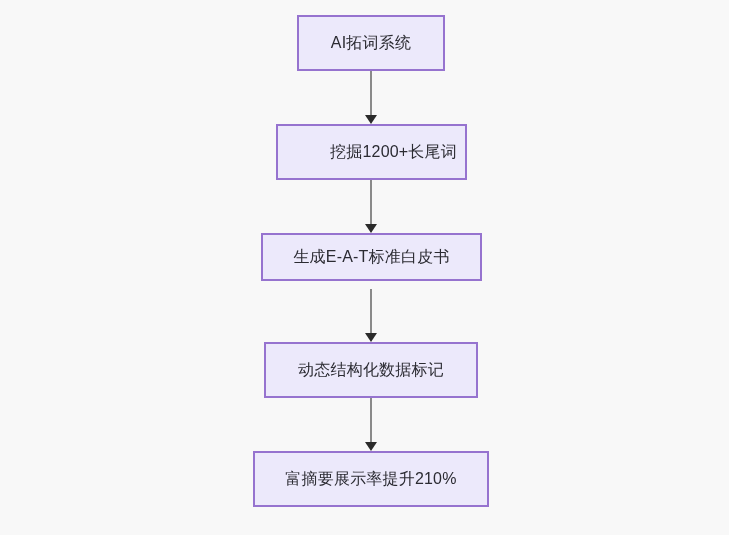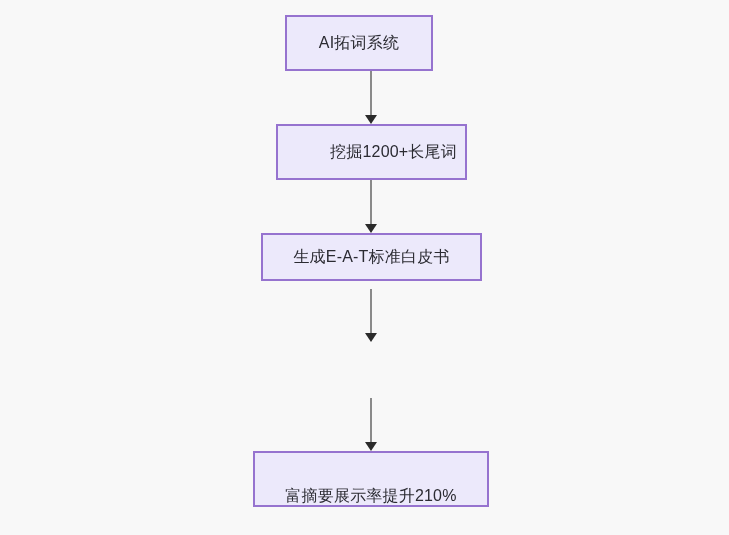--- a/index.html
+++ b/index.html
@@ -59,21 +59,21 @@
     border-right: 6px solid transparent;
     border-top: 9px solid #2b2b2b;
     margin-top: -1px;
   }
 </style>
 </head>
 <body>
 
 <div id="flowchart">
 
-  <div class="node" style="left:285px; top:15px; width:148px; height:56px;">
+  <div class="node" style="left:297px; top:15px; width:148px; height:56px;">
     <span class="node-label">AI拓词系统</span>
   </div>
 
   <div class="connector" style="left:363px; top:71px; height:53px;">
     <div class="line"></div>
     <div class="arrowhead"></div>
   </div>
 
   <div class="node" style="left:276px; top:124px; width:191px; height:56px;padding-left:44px;">
     <span class="node-label">挖掘1200+长尾词</span>
@@ -86,23 +86,26 @@
 
   <div class="node" style="left:261px; top:233px; width:221px; height:48px;">
     <span class="node-label">生成E-A-T标准白皮书</span>
   </div>
 
   <div class="connector" style="left:363px; top:289px; height:53px;">
     <div class="line"></div>
     <div class="arrowhead"></div>
   </div>
 
+  <div class="node" style="left:264px; top:342px; width:214px; height:56px;">
+    <span class="node-label">动态结构化数据标记</span>
+  </div>
 
   <div class="connector" style="left:363px; top:398px; height:53px;">
     <div class="line"></div>
     <div class="arrowhead"></div>
   </div>
 
-  <div class="node" style="left:253px; top:451px; width:236px; height:56px;align-items:flex-end;">
+  <div class="node" style="left:253px; top:451px; width:236px; height:56px;">
     <span class="node-label">富摘要展示率提升210%</span>
   </div>
 
 </div>
 
 </body></html>

